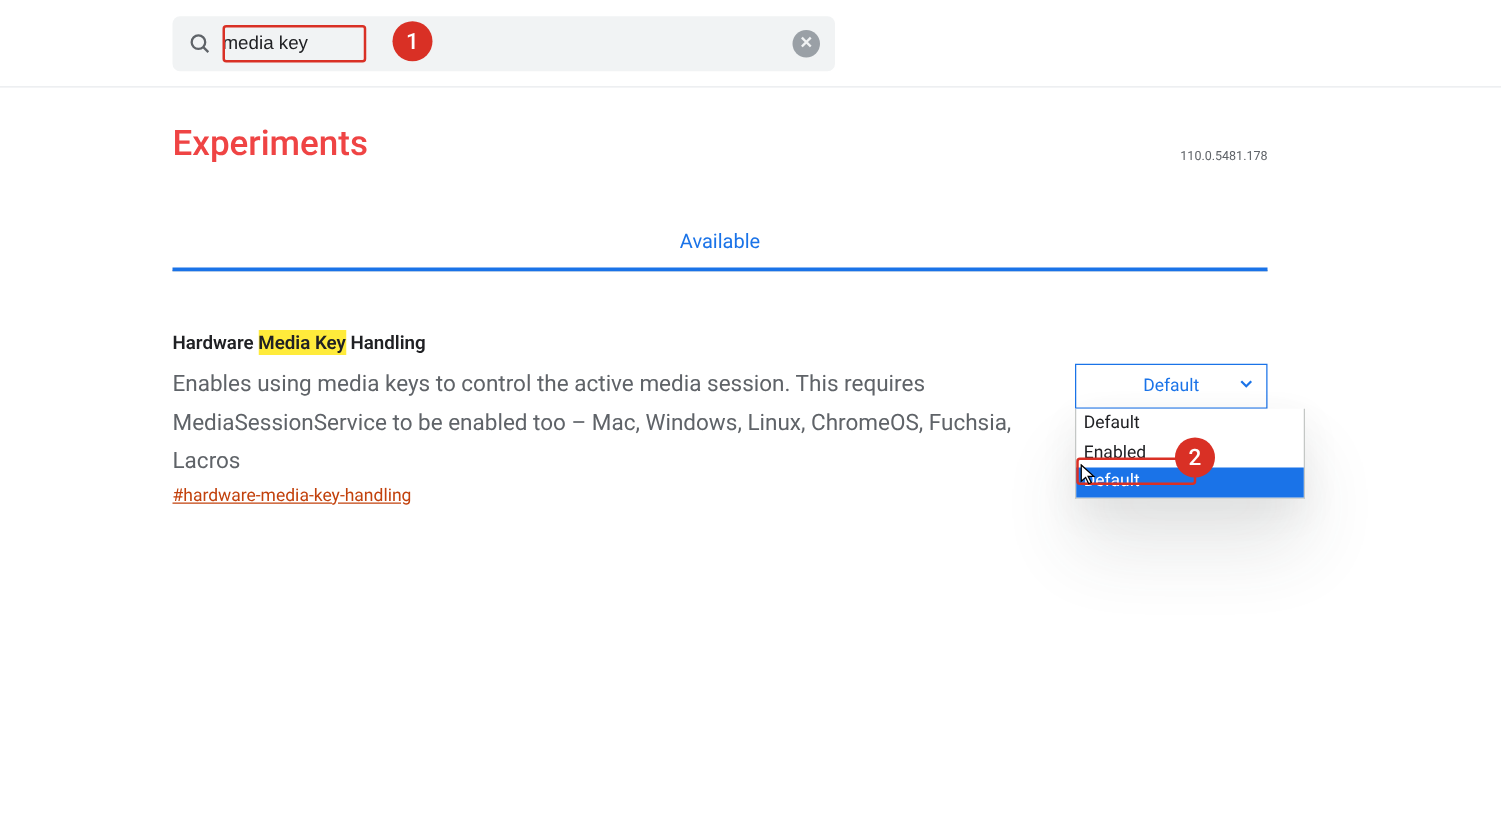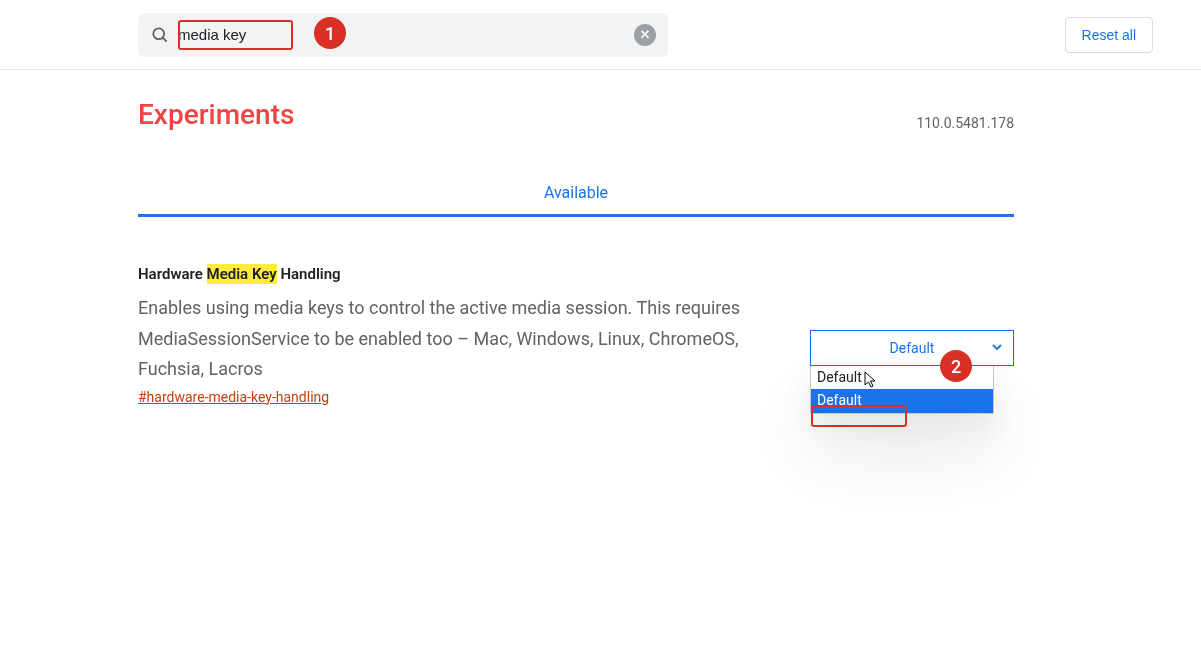--- a/index.html
+++ b/index.html
@@ -90,21 +90,21 @@
     align-items: flex-end;
     justify-content: space-between;
     margin-bottom: 38px;
   }
   .title {
     font-size: 28px;
     font-weight: 500;
     color: #ef4444;
   }
   .version {
-    font-size: 14px;
+    font-size: 10px;
     color: #5f6368;
   }
   .tabs {
     display: flex;
     border-bottom: 1px solid #9aa0a6;
   }
   .tab {
     flex: 1;
     text-align: center;
     padding: 14px 0;
@@ -119,21 +119,21 @@
   }
   .tab.active::after {
     content: "";
     position: absolute;
     left: 0; right: 0; bottom: -1px;
     height: 3px;
     background: #1a73e8;
   }
   .flag-row {
     display: flex;
-    align-items: center;
+    align-items: flex-start;
     padding-top: 48px;
     gap: 24px;
   }
   .flag-text { flex: 1; }
   .flag-title {
     font-size: 15px;
     font-weight: 600;
     color: #202124;
     margin-bottom: 10px;
   }
@@ -148,21 +148,21 @@
     margin-bottom: 4px;
   }
   .flag-anchor {
     font-size: 14px;
     color: #c2410c;
     text-decoration: underline;
     cursor: pointer;
   }
   .select-wrap {
     position: relative;
-    width: 204px;
+    width: 154px;
     margin-top: 26px;
   }
   .select-box {
     width: 100%;
     height: 36px;
     border: 1.5px solid #1a73e8;
     background: #fff;
     color: #1a73e8;
     display: flex;
     align-items: center;
@@ -244,21 +244,20 @@
         <line x1="20" y1="20" x2="15.2" y2="15.2"></line>
       </svg>
     <div class="search-input-box">
       <input class="search-input" value="media key" style="">
       <div class="search-highlight"></div>
     </div>
     <div class="clear-btn">
         <span>✕</span>
       </div>
   </div>
-  <button class="reset-btn">Reset all</button>
 </div>
 
 <div class="content">
   <div class="title-row">
     <div class="title">Experiments</div>
     <div class="version">110.0.5481.178</div>
   </div>
 
   <div class="tabs">
     <div class="tab active">Available</div>
@@ -276,20 +275,21 @@
       <div class="select-box">
         <span>Default</span>
         <span class="chev">
           <svg width="12" height="12" viewBox="0 0 12 12">
               <path d="M2 4 L6 8 L10 4" fill="none" stroke="#1a73e8" stroke-width="1.8"></path>
             </svg>
         </span>
       </div>
       <div class="dropdown">
         <div class="dropdown-item">Default</div>
+        <div class="dropdown-item">Enabled</div>
         <div class="dropdown-item sel">Default</div>
       </div>
       <div class="opt-highlight"></div>
     </div>
   </div>
 </div>
 
 <div class="badge badge-1">1</div>
 <div class="badge badge-2">2</div>
 

